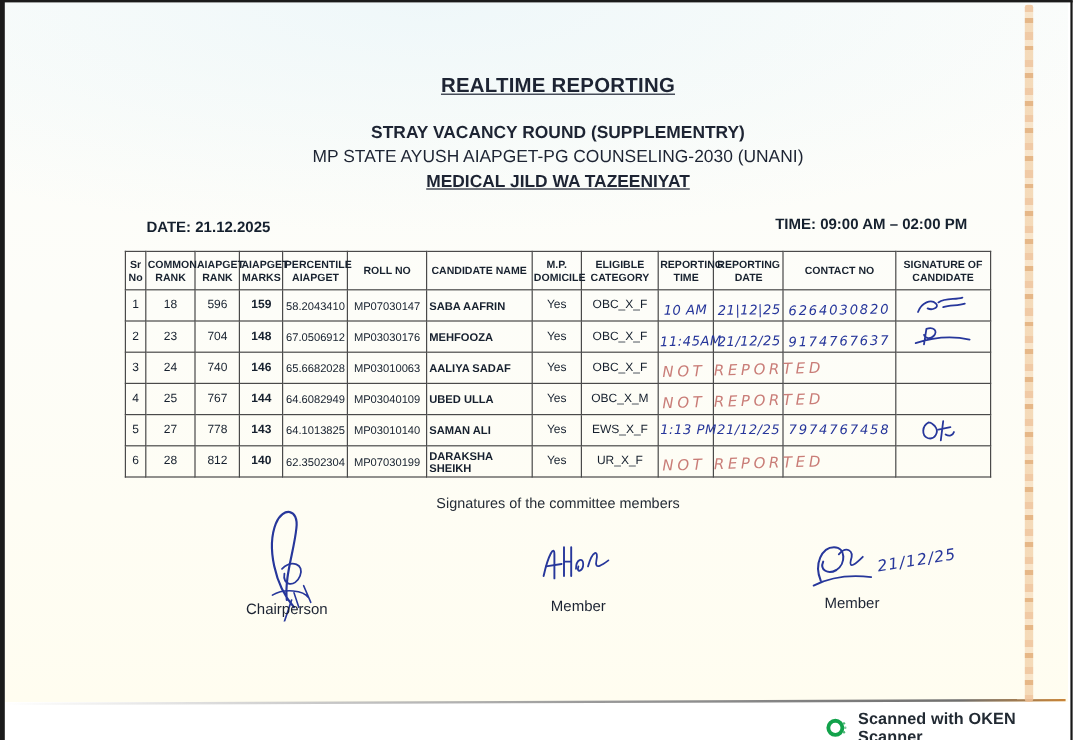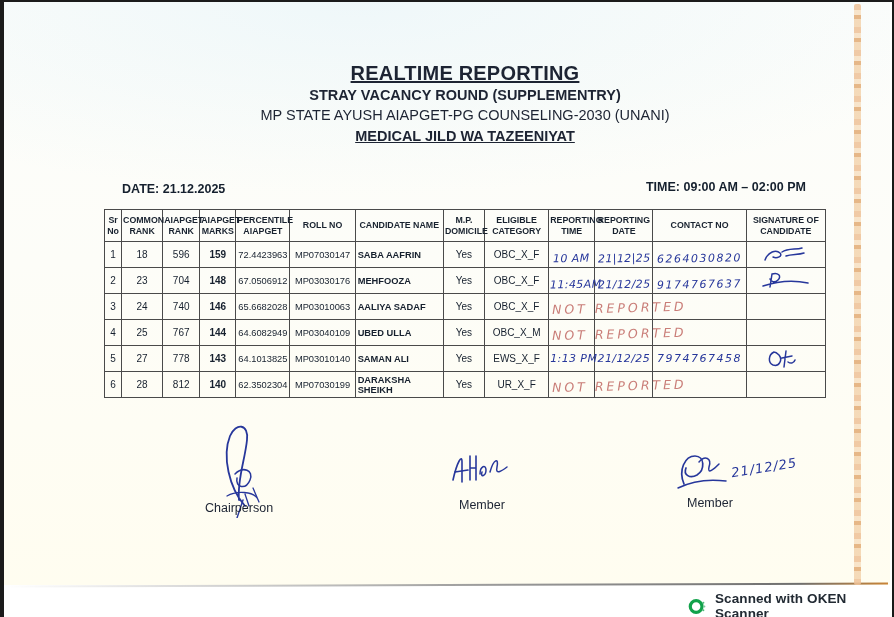--- a/index.html
+++ b/index.html
@@ -20,21 +20,21 @@
   .scan-bottom-edge{position:absolute;left:6px;top:584px;width:882px;height:2px;
     background:linear-gradient(90deg,rgba(160,160,160,0) 0%,#9a9a9a 55%,#6f6f6f 90%,#c98437 100%);
     transform:rotate(-0.2deg);}
   .page-edge-stripe{
     position:absolute;right:29px;top:2px;width:7px;height:581px;z-index:5;
     background:repeating-linear-gradient(180deg,#eec197 0 6px,#f7e0c2 6px 11px,#e2ab74 11px 15px,#f3d4ae 15px 23px);
     opacity:.85;border-radius:2px;
   }
   
   .doc-header{position:absolute;left:100px;top:60px;width:722px;text-align:center;color:#1d2433;}
-  .doc-title{font-size:20px;font-weight:bold;text-decoration:underline;letter-spacing:.2px;margin-bottom:1px;}
+  .doc-title{font-size:17px;font-weight:bold;text-decoration:underline;letter-spacing:.2px;margin-bottom:20px;}
   .doc-sub{font-size:14.5px;line-height:19.5px;}
   .doc-sub.bold{font-weight:bold;}
   .doc-sub.underline{font-weight:bold;text-decoration:underline;margin-top:2px;}
   .date-line{position:absolute;left:118px;top:180px;font-size:12.5px;font-weight:bold;color:#15202e;}
   .time-line{position:absolute;right:84px;top:178px;font-size:12.5px;font-weight:bold;color:#15202e;}
   
   table.report{position:absolute;left:100px;top:207px;width:722px;border-collapse:collapse;table-layout:fixed;padding-left:28px;}
   .report th,.report td{border:1px solid #4a4a4a;padding:0 1px;overflow:visible;}
   .report th{font-size:8.8px;font-weight:bold;color:#18222f;text-align:center;vertical-align:middle;height:31px;line-height:1.18;}
   .report td{height:25px;font-size:10px;color:#16202e;text-align:center;vertical-align:middle;position:relative;}
@@ -108,21 +108,21 @@
           <th>CONTACT NO</th>
           <th>SIGNATURE OF CANDIDATE</th>
         </tr>
     </thead>
     <tbody>
         <tr>
           <td class="c-sr">1</td>
           <td class="c-common">18</td>
           <td class="c-arank">596</td>
           <td class="c-marks">159</td>
-          <td class="c-pct">72.4423963</td>
+          <td class="c-pct">58.2043410</td>
           <td class="c-roll">MP07030147</td>
           <td class="c-name">SABA AAFRIN</td>
           <td class="c-dom">Yes</td>
           <td class="c-cat">OBC_X_F</td>
           <td class="c-time"><span class="hw low">10 AM</span></td>
           <td class="c-date"><span class="hw low">21|12|25</span></td>
           <td class="c-contact"><span class="hw low" style="letter-spacing: 1.5px;">6264030820</span></td>
           <td class="c-sig">
             <svg width="48" height="22" viewBox="0 0 48 22" class="sig-svg">
               <path d="M3,16 C6,8 14,5 18,9 C21,12 15,15 11,13 M20,8 C26,4 34,6 40,4 M24,12 C30,10 36,11 42,9" stroke="#27379b" stroke-width="1.5" fill="none" stroke-linecap="round"></path>
@@ -214,20 +214,21 @@
           <td class="c-time">
             <span class="hw hw-red">NOT REPORTED</span>
           </td>
           <td class="c-date"></td>
           <td class="c-contact"></td>
           <td class="c-sig"></td>
         </tr>
       </tbody>
   </table>
 
+  <div class="committee-heading">Signatures of the committee members</div>
 
   <svg class="chair-sig" width="66" height="96" viewBox="0 0 66 96" fill="none">
     <path d="M36,84 C20,66 13,34 21,14 C27,0 40,2 38,18 C36,38 28,58 30,78" stroke="#27379b" stroke-width="1.8" stroke-linecap="round"></path>
     <path d="M26,52 C34,44 45,48 41,58 C37,68 26,66 28,56" stroke="#27379b" stroke-width="1.5" stroke-linecap="round"></path>
     <path d="M18,74 C28,68 44,70 48,76 M44,66 L50,80 M36,72 L40,84" stroke="#27379b" stroke-width="1.3" stroke-linecap="round"></path>
     <path d="M34,78 L28,96" stroke="#27379b" stroke-width="1.4" stroke-linecap="round"></path>
   </svg>
   <div class="sig-label lbl-chair">Chairperson</div>
 
   <svg class="m1-sig" width="62" height="42" viewBox="0 0 62 42" fill="none">

